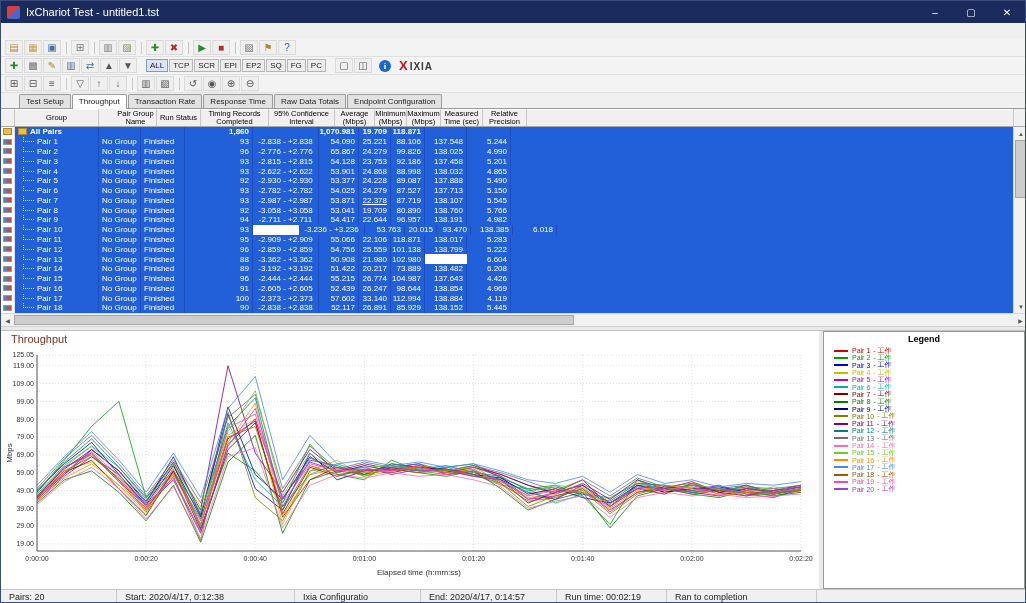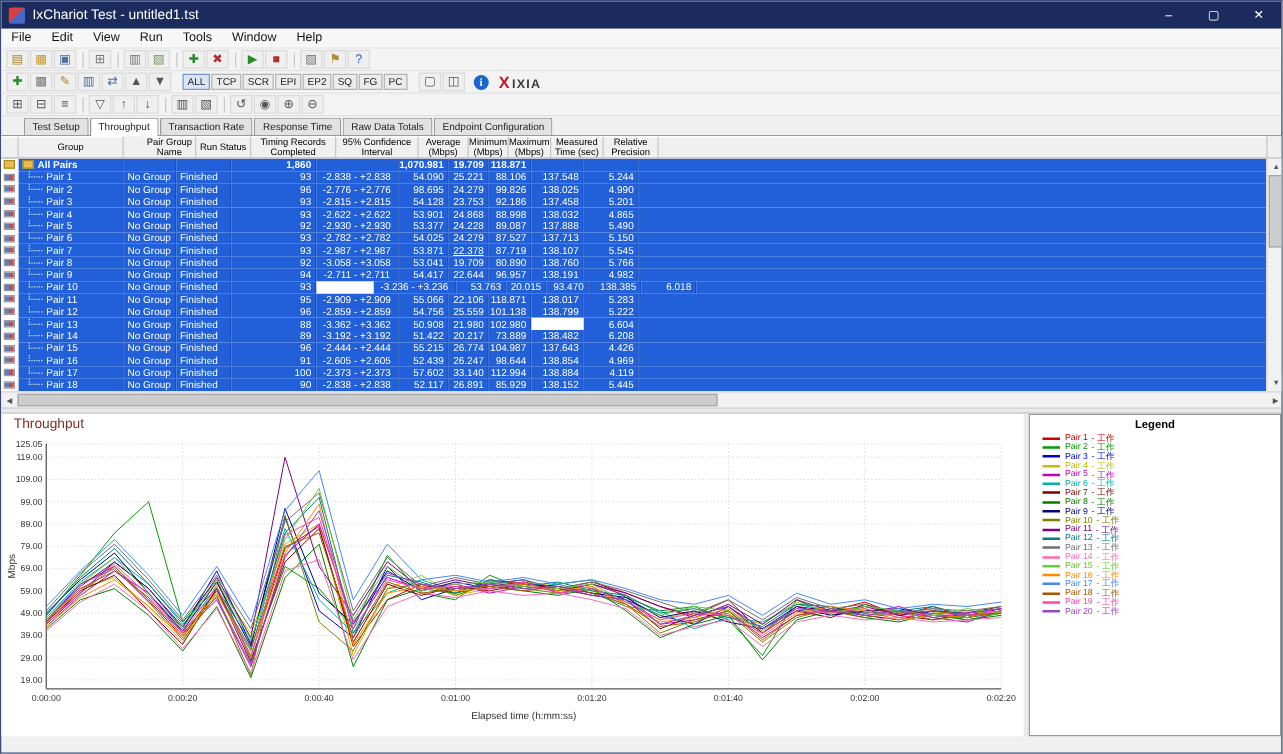--- a/index.html
+++ b/index.html
@@ -86,29 +86,20 @@
         <span>–</span>
       </div>
     <div class="wc">
         <span>▢</span>
       </div>
     <div class="wc">
         <span>✕</span>
       </div>
   </div>
 
-  <div class="menubar" id="menubar">
-      <div class="mi">File</div>
-      <div class="mi">Edit</div>
-      <div class="mi">View</div>
-      <div class="mi">Run</div>
-      <div class="mi">Tools</div>
-      <div class="mi">Window</div>
-      <div class="mi">Help</div>
-    </div>
 
   <div class="toolbar" id="toolbar1">
       <div class="tbtn">
         <span style="color: rgb(176, 136, 48);">▤</span>
       </div>
       <div class="tbtn">
         <span style="color: rgb(199, 154, 59);">▦</span>
       </div>
       <div class="tbtn">
         <span style="color: rgb(74, 111, 165);">▣</span>
@@ -312,21 +303,21 @@
             <span class="chip" style="margin-right: 0px;"></span>
           </div>
           <div class="td" style="width: 84px;">
             <span class="tree"></span>
             <span>Pair 2</span>
           </div>
           <div class="td" style="width: 42px;">No Group</div>
           <div class="td" style="width: 44px;">Finished</div>
           <div class="td r" style="width: 68px;">96</div>
           <div class="td c" style="width: 66px;">-2.776 - +2.776</div>
-          <div class="td r" style="width: 40px;">98.695</div>
+          <div class="td r" style="width: 40px;">65.867</div>
           <div class="td r" style="width: 32px;">24.279</div>
           <div class="td r" style="width: 34px;">99.826</div>
           <div class="td r" style="width: 42px;">138.025</div>
           <div class="td r" style="width: 44px;">4.990</div>
           <div class="td fill"></div>
         </div>
         <div class="tr">
           <div class="td gut" style="width: 14px;">
             <span class="chip" style="margin-right: 0px;"></span>
           </div>
@@ -817,14 +808,23 @@
           <span class="lnt" style="color: rgb(255, 68, 170);">- 工作</span>
         </div>
         <div class="len">
           <span class="lsw" style="background: rgb(153, 68, 204);"></span>
           <span style="color: rgb(153, 68, 204);">Pair 20</span>
           <span class="lnt" style="color: rgb(153, 68, 204);">- 工作</span>
         </div>
       </div>
   </div>
 
+  <div class="statusbar" id="statusbar">
+      <div class="seg" style="width: 116px;">Pairs: 20</div>
+      <div class="seg" style="width: 178px;">Start: 2020/4/17, 0:12:38</div>
+      <div class="seg" style="width: 126px;">Ixia Configuratio</div>
+      <div class="seg" style="width: 136px;">End: 2020/4/17, 0:14:57</div>
+      <div class="seg" style="width: 110px;">Run time: 00:02:19</div>
+      <div class="seg" style="width: 150px;">Ran to completion</div>
+      <div class="seg fl"></div>
+    </div>
 
 </div>
 
 </body></html>

